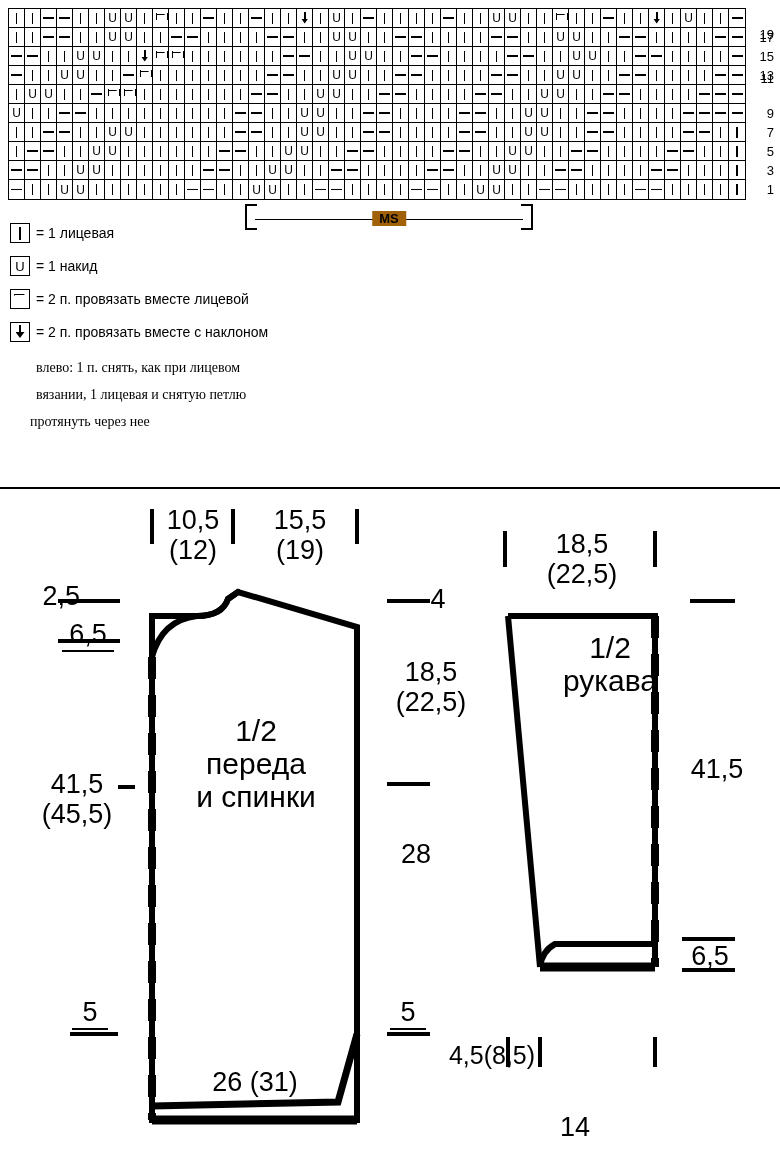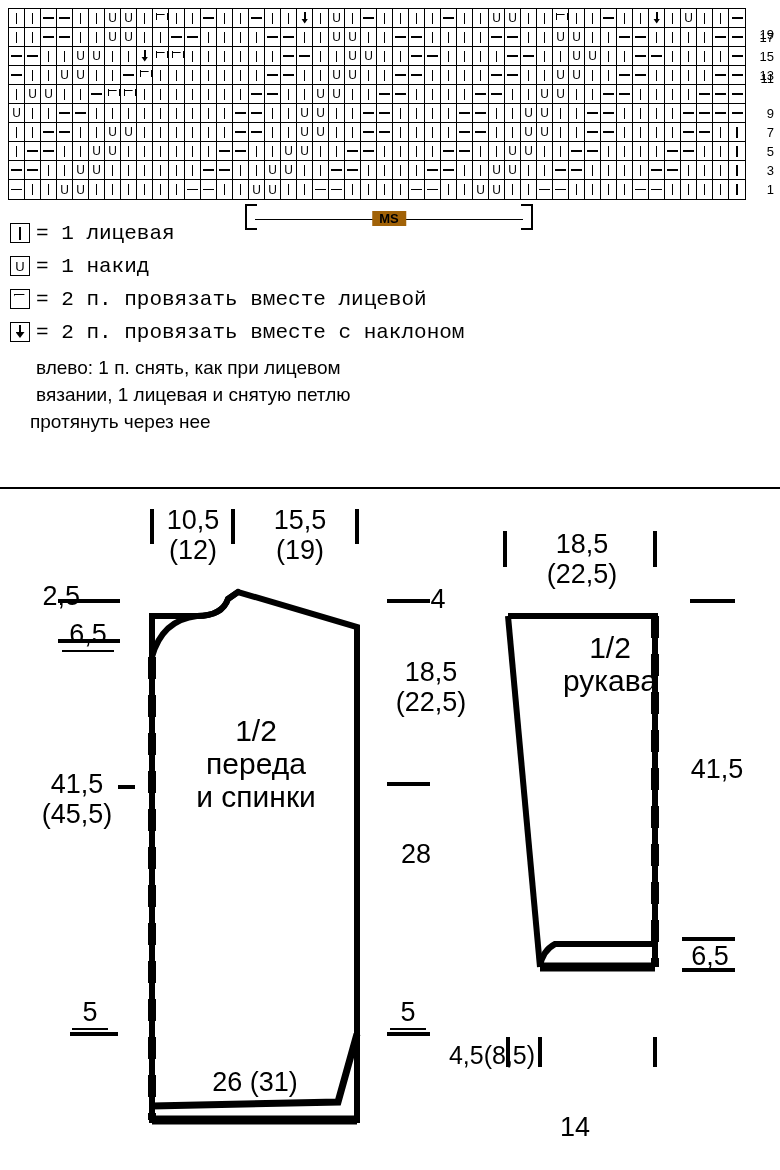--- a/index.html
+++ b/index.html
@@ -188,22 +188,22 @@
     border: 1.6px solid #000;
     display: flex;
     align-items: center;
     justify-content: center;
     position: relative;
     margin-right: 6px;
     flex: none;
     box-sizing: border-box;
   }
   .legend-text {
-    font-size: 21px;
-    font-family: Liberation Mono, monospace;
+    font-size: 14px;
+    font-family: Liberation Sans, sans-serif;
     white-space: nowrap;
   }
   .lb-knit::before {
     content: "";
     position: absolute;
     width: 1.8px;
     height: 13px;
     background: #000;
   }
   .lb-purl::before {
@@ -240,24 +240,24 @@
     content: "";
     position: absolute;
     left: 4.5px;
     top: 9px;
     width: 9px;
     height: 6px;
     background: #000;
     clip-path: polygon(0 0, 100% 0, 50% 100%);
   }
   .legend-cont {
-    font-size: 19px;
+    font-size: 14px;
     line-height: 27px;
     margin-left: 26px;
-    font-family: Liberation Sans, sans-serif;
+    font-family: Liberation Serif, serif;
   }
   .legend-cont.tight { margin-left: 20px; }
 
   
   #schematic {
     position: absolute;
     left: 0;
     top: 487px;
     width: 780px;
     height: 683px;

